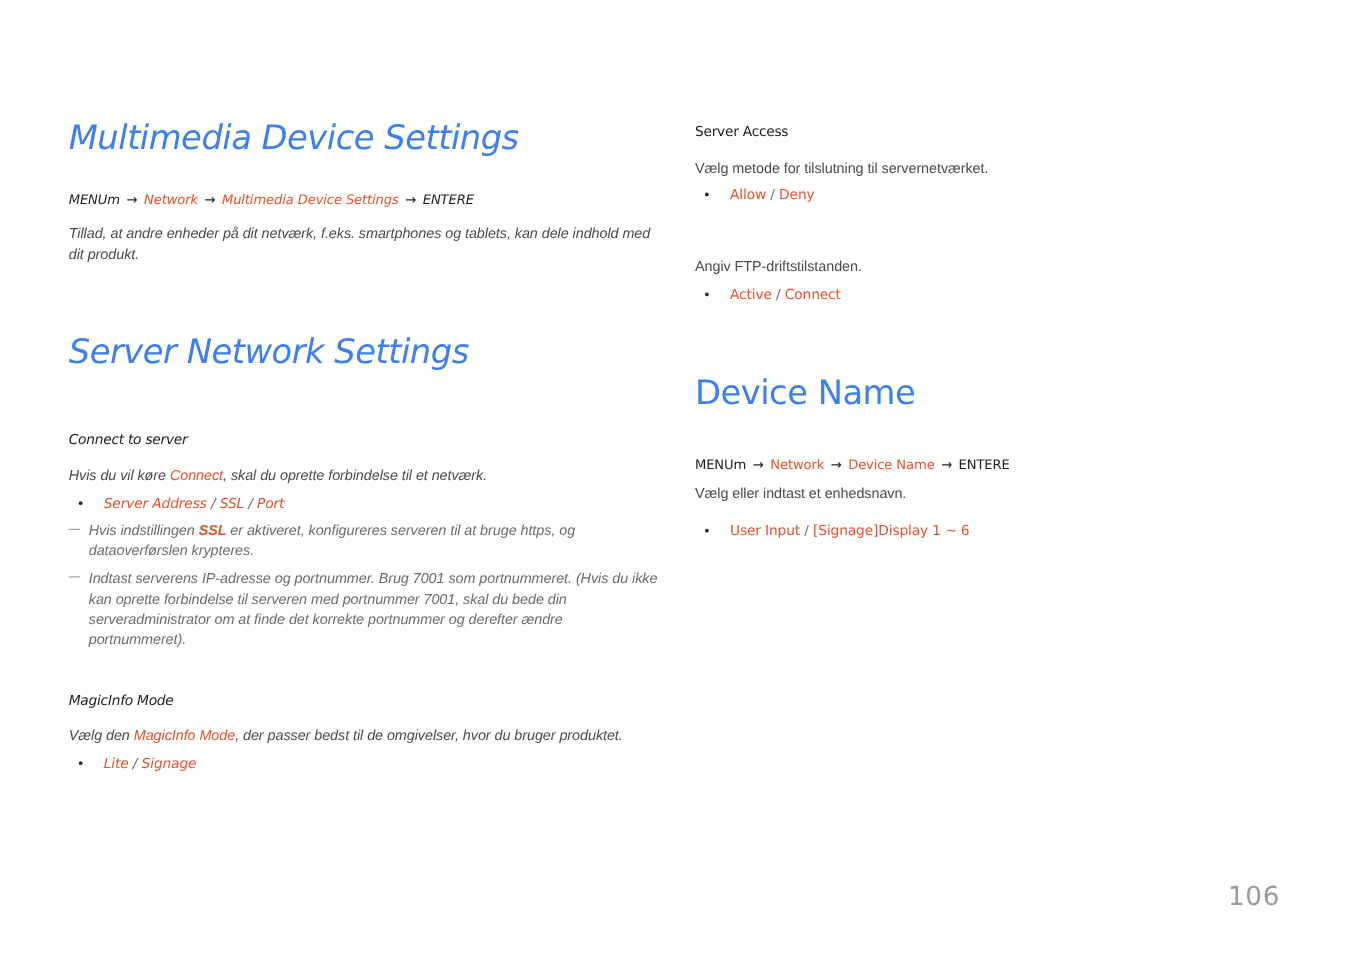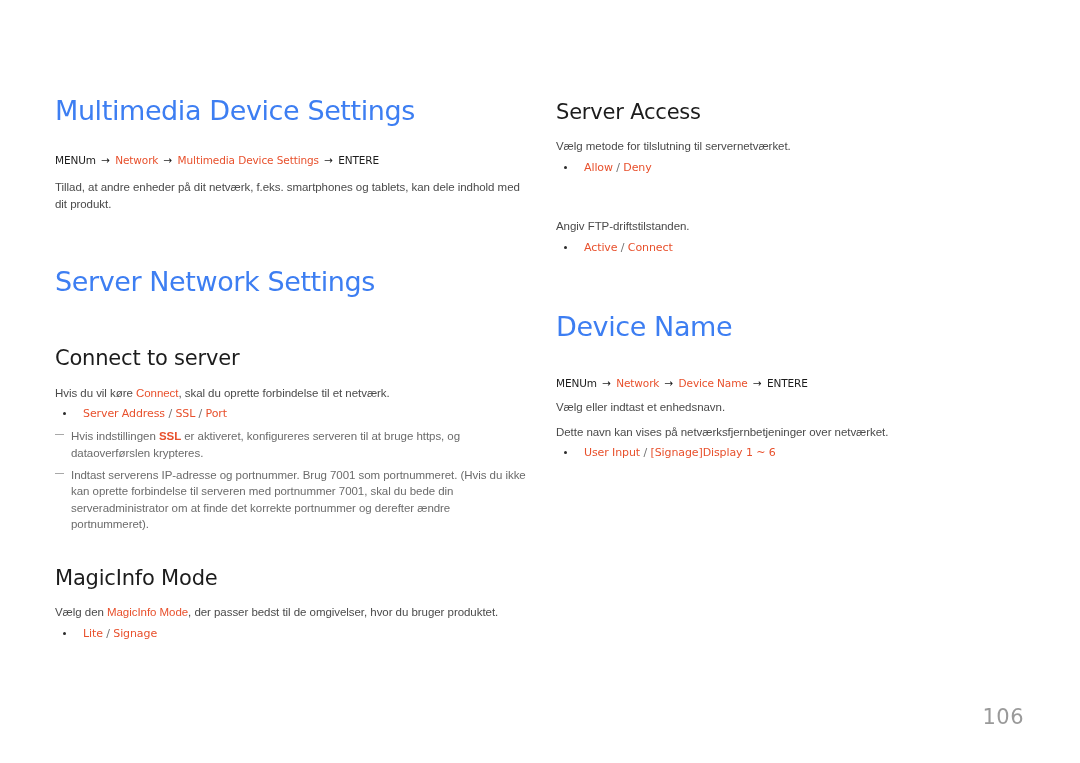--- a/index.html
+++ b/index.html
@@ -20,40 +20,41 @@
     width: 1080px;
     height: 763px;
   }
   .col {
     position: absolute;
     top: 0;
   }
   .col-left {
     left: 55px;
     width: 475px;
+    font-style: italic;
   }
   .col-right {
     left: 556px;
     width: 440px;
   }
 
   
   h1.section-title {
     font-family: "DejaVu Sans", sans-serif;
     font-size: 27px;
     font-weight: 400;
     color: #3d7ef2;
     margin: 0;
     padding: 0;
     letter-spacing: -0.4px;
     line-height: 1.1;
   }
   h2.sub-title {
     font-family: "DejaVu Sans", sans-serif;
-    font-size: 21px;
+    font-size: 11px;
     font-weight: 400;
     color: #1c1c1c;
     margin: 0;
     padding: 0;
     letter-spacing: -0.2px;
     line-height: 1.15;
   }
 
   
   .menu-path {
@@ -292,21 +293,20 @@
         <span class="arrow">→</span>
         <span class="keycap">ENTER</span><span class="keycap">E</span>
       </div>
 
       <div class="sp-8"></div>
 
       <p class="body-text">Vælg eller indtast et enhedsnavn.</p>
 
       <div class="sp-8"></div>
 
-      <p class="body-text">Dette navn kan vises på netværksfjernbetjeninger over netværket.</p>
 
       <div class="sp-4"></div>
 
       <ul class="opt-list">
         <li><span class="plain">User Input</span><span class="sep"> / </span><span class="plain">[Signage]Display  1 ~ 6</span></li>
       </ul>
     </section>
   </div>
 
   <div class="page-number">106</div>

